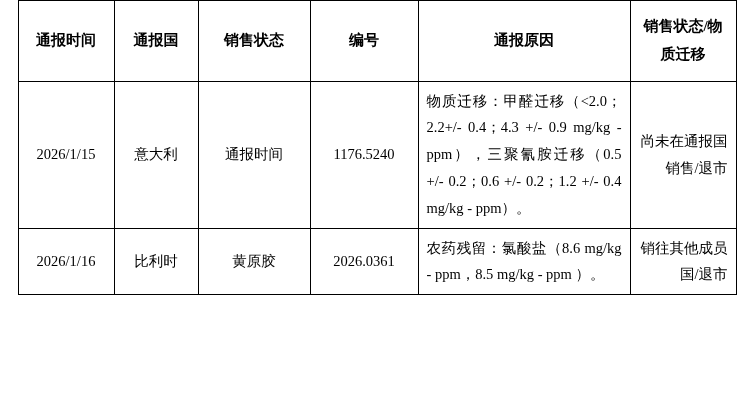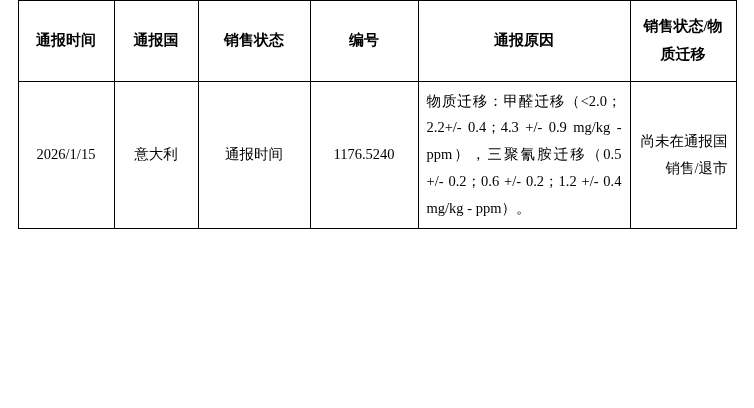--- a/index.html
+++ b/index.html
@@ -103,16 +103,24 @@
     </thead>
     <tbody>
       <tr>
         <td class="ctr">2026/1/15</td>
         <td class="ctr">意大利</td>
         <td class="ctr">通报时间</td>
         <td class="ctr">1176.5240</td>
         <td class="reason">物质迁移：甲醛迁移（&lt;2.0；2.2+/- 0.4；4.3 +/- 0.9 mg/kg - ppm），三聚氰胺迁移（0.5 +/- 0.2；0.6 +/- 0.2；1.2 +/- 0.4 mg/kg - ppm）。</td>
         <td class="status">尚未在通报国销售/退市</td>
       </tr>
+      <tr>
+        <td class="ctr">2026/1/16</td>
+        <td class="ctr">比利时</td>
+        <td class="ctr">黄原胶</td>
+        <td class="ctr">2026.0361</td>
+        <td class="reason">农药残留：氯酸盐（8.6 mg/kg - ppm，8.5 mg/kg - ppm  ）。</td>
+        <td class="status">销往其他成员国/退市</td>
+      </tr>
     </tbody>
   </table>
 
 </div>
 
 </body></html>

